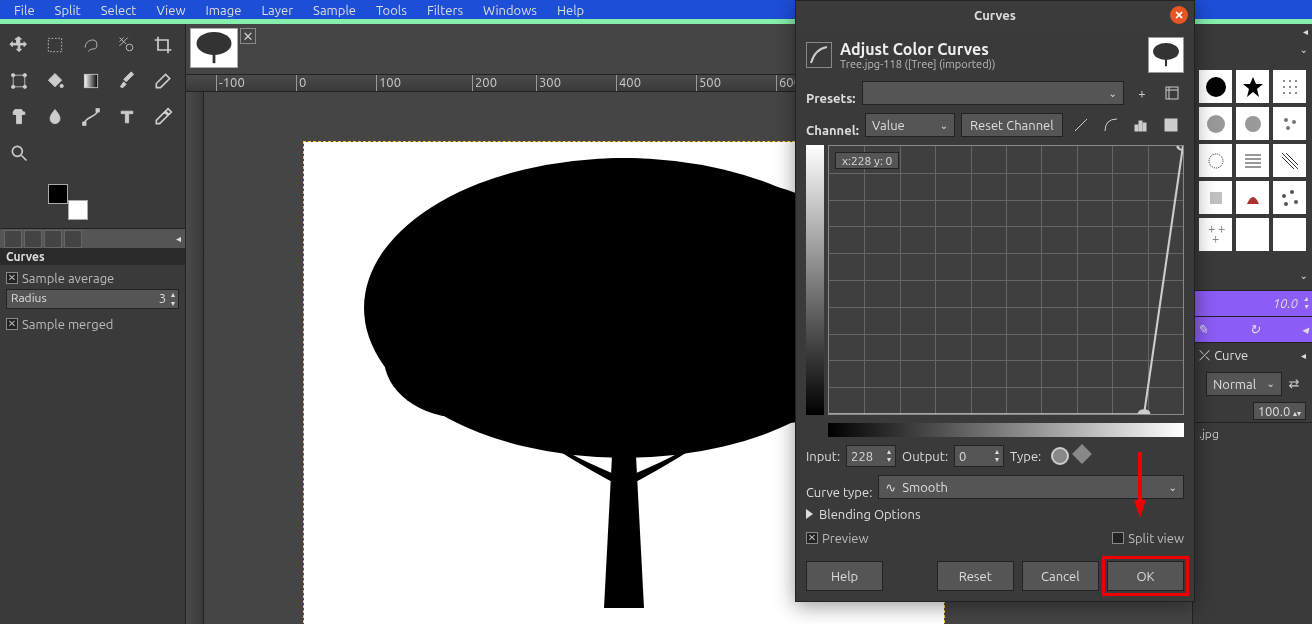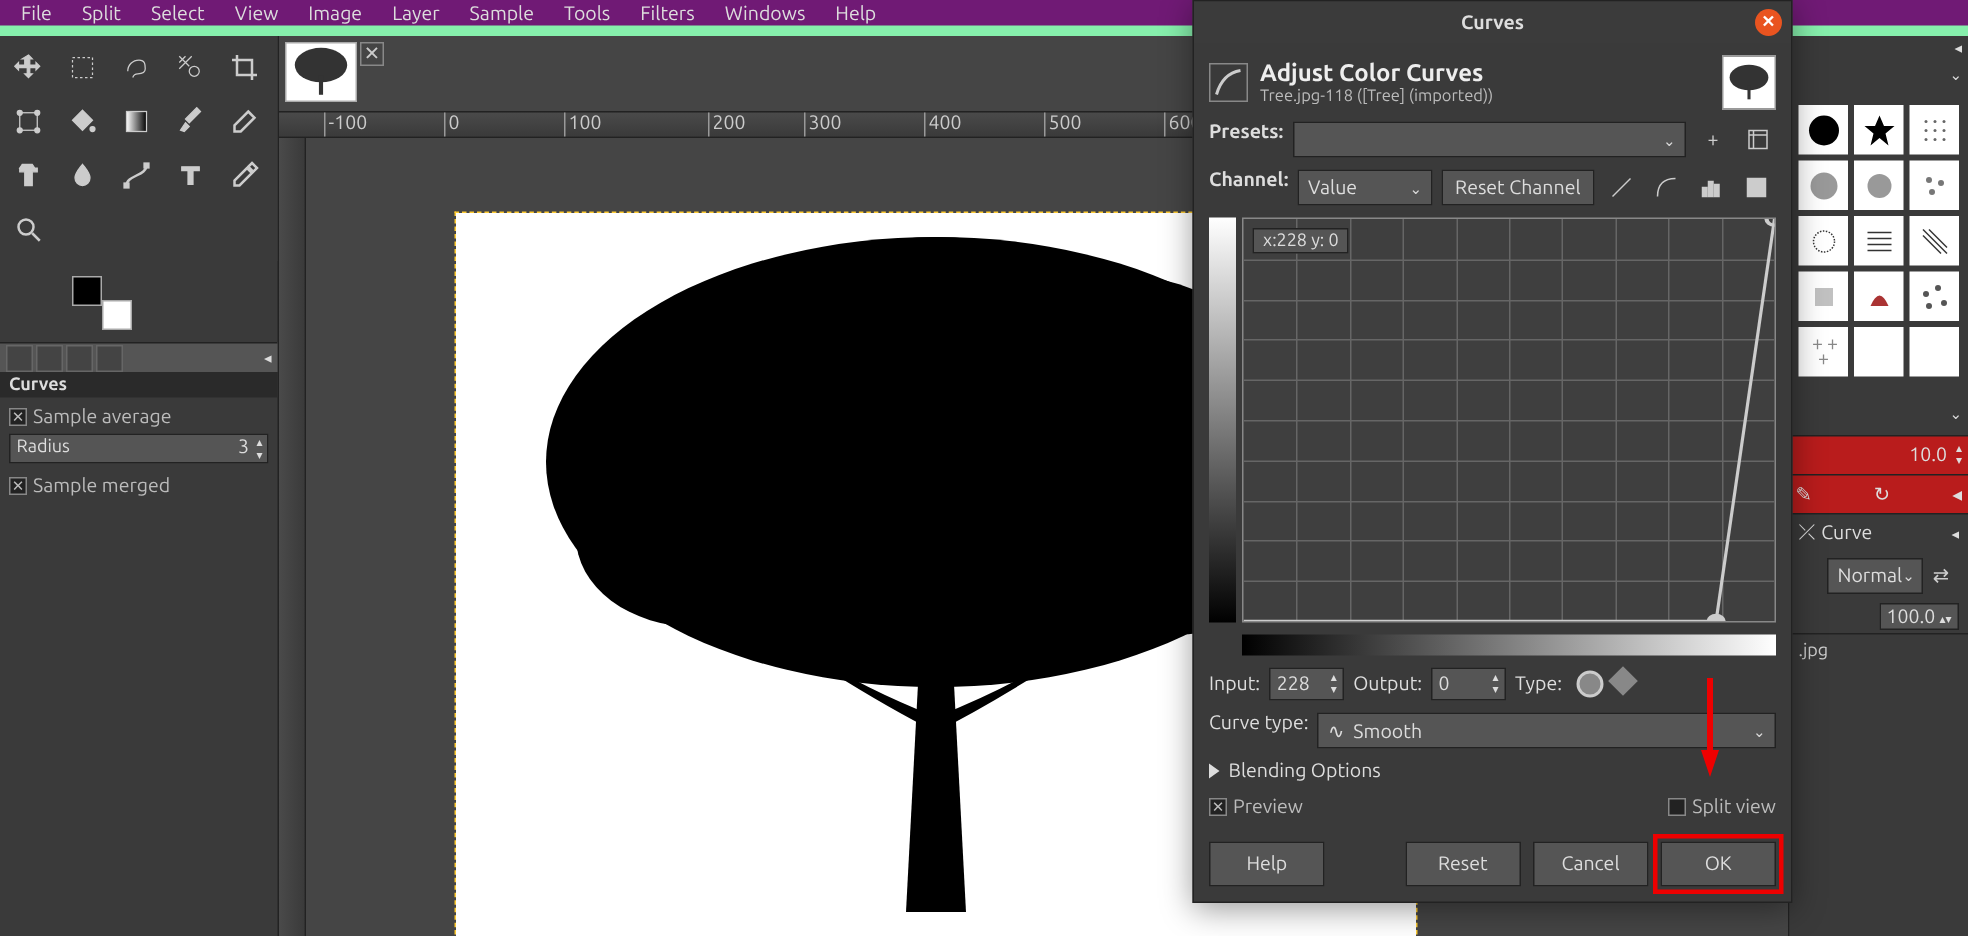--- a/index.html
+++ b/index.html
@@ -1,19 +1,19 @@
 <!DOCTYPE html>
 <html><head>
 <meta charset="utf-8">
 <style>
 * { margin: 0; padding: 0; box-sizing: border-box; font-family: Ubuntu, "Segoe UI", sans-serif; font-size: 13px; }
 body { background: #454545; color: #ddd; width: 1312px; height: 624px; overflow: hidden; position: relative; }
 
 
-.menubar { height: 24px; background: #701a75; display: flex; align-items: center; padding: 0 4px; border-bottom: 7px solid #86efac; }
+.menubar { height: 24px; background: #1d4ed8; display: flex; align-items: center; padding: 0 4px; border-bottom: 5px solid #86efac; }
 .menubar span { padding: 4px 10px; cursor: pointer; }
 
 
 .cols { display: flex; height: calc(100% - 24px); }
 .left-panel { width: 186px; background: #3a3a3a; display: flex; flex-direction: column; border-right: 1px solid #222; }
 .canvas-area { flex: 1; background: #454545; position: relative; display: flex; flex-direction: column; }
 .right-panel { width: 120px; background: #3a3a3a; border-left: 1px solid #222; display: flex; flex-direction: column; position: relative; }
 
 
 .toolbox { padding: 4px 2px; display: flex; flex-wrap: wrap; gap: 2px; background: #3a3a3a; }
@@ -44,41 +44,41 @@
 .ruler-h .tick { position:absolute; top:0; height:100%; border-left:1px solid #999; padding-left:2px;}
 .canvas-scroll { flex:1; position: relative; display:flex; }
 .ruler-v { width: 18px; background: linear-gradient(90deg,#4a4a4a,#3a3a3a); border-right:1px solid #222;}
 .canvas-viewport { flex:1; position: relative; overflow:hidden;}
 .image-doc { position: absolute; left: 100px; top: 50px; width: 640px; height: 520px; background: #fff; outline:1px dashed #ffcc33;}
 .tree-silhouette { position:absolute; left:50%; top:50%; transform:translate(-50%,-55%);}
 
 
 .right-panel .brushes { flex: 1; background: #3a3a3a; padding: 6px; display: grid; grid-template-columns: repeat(3, 1fr); gap: 4px; align-content: start; overflow:hidden;}
 .brush-cell { width: 100%; aspect-ratio: 1; background: #fff; display:flex; align-items:center; justify-content:center;}
-.right-panel .mini-bar { height: 26px; background:#b91c1c; border-top:1px solid #222; display:flex; align-items:center; justify-content:flex-end; padding:0 4px; font-size:12px; gap:6px;}
+.right-panel .mini-bar { height: 26px; background:#8b5cf6; border-top:1px solid #222; display:flex; align-items:center; justify-content:flex-end; padding:0 4px; font-size:12px; gap:6px;font-style:italic;}
 .right-panel .paths-bar { height: 26px; background: #3a3a3a; border-top:1px solid #222; display:flex; align-items:center; padding:0 6px; gap:4px;}
 .right-panel .paths-bar .sym { font-family: monospace; font-size:14px;}
 .right-panel .modes { padding:4px 6px; display:flex; align-items:center; gap:6px;}
 .right-panel .modes .mrow { display:flex; justify-content:flex-end; width:100%;}
 .right-panel .opacity-row { padding:2px 6px; display:flex; justify-content:flex-end;}
 .opacity-pill { background:#555; border:1px solid #222; padding:1px 4px; font-size:12px;}
 .right-panel .layers { flex:1; background:#3a3a3a; padding:4px 6px; border-top:1px solid #222;}
 .chev { font-size:10px;}
 
 
 .dialog { position: absolute; top: 0; left: 795px; width: 400px; background: #3a3a3a; border: 1px solid #222; box-shadow: 0 4px 20px rgba(0,0,0,.4); z-index: 100; display:flex; flex-direction:column; }
 .dialog-title { height: 28px; background: #3b3b3b; display: flex; align-items: center; justify-content: center; position: relative; font-weight: bold; color:#ddd; }
 .dialog-close { position: absolute; right: 6px; top: 5px; width: 18px; height: 18px; background: #e95420; border-radius: 50%; color:#fff; text-align:center; line-height:18px; font-size:11px; cursor:pointer;}
 .dialog-body { padding: 8px 10px; display:flex; flex-direction:column; gap:8px;}
 .dlg-header { display:flex; gap:8px; align-items:center;}
 .dlg-header .icon { width:26px; height:26px; border:1px solid #888; display:flex; align-items:center; justify-content:center;}
 .dlg-header .title { font-size:16px; font-weight:bold; color:#eee;}
 .dlg-header .sub { font-size:11px; color:#bbb;}
 .dlg-header .thumbbox { margin-left:auto; width:36px; height:36px; background:#fff; border:1px solid #999; display:flex; align-items:center; justify-content:center;}
-.row { display:flex; align-items:flex-start; gap:6px;}
+.row { display:flex; align-items:flex-end; gap:6px;}
 .lbl2 { font-weight:bold; font-size:13px;}
 .combo { flex:1; height:24px; background:#555; border:1px solid #222; display:flex; align-items:center; justify-content:space-between; padding:0 6px; cursor:pointer; color:#ddd;}
 .combo.small { flex:none; width:90px;}
 .btn-flat { height:24px; background:#555; border:1px solid #222; padding:0 8px; display:flex; align-items:center; cursor:pointer;}
 .icon-btn { width:24px; height:24px; background:transparent; display:flex; align-items:center; justify-content:center; cursor:pointer; color:#ccc;}
 .icon-btn svg { width:16px; height:16px; stroke:#ccc; fill:none;}
 
 .curve-wrap { display:flex; gap:4px;}
 .vgradient { width:18px; height:270px; background: linear-gradient(#fff,#000);}
 .curve-grid { position:relative; flex:1; height:270px; background:#3f3f3f; border:1px solid #888;}
@@ -417,21 +417,21 @@
       <span>↻</span>
       <span>◂</span>
     </div>
     <div class="paths-bar">
       <span class="sym">⤫</span>
       <span>Curve</span>
       <span style="margin-left:auto" class="chev">◂</span>
     </div>
     <div class="modes">
       <div class="mrow">
-        <div class="combo" style="flex:none;width:64px">
+        <div class="combo" style="flex:none;width:76px">
           <span>Normal</span>
             <span class="chev">⌄</span>
         </div>
         <div class="icon-btn">⇄</div>
       </div>
     </div>
     <div class="opacity-row">
       <div class="opacity-pill">
         <span>100.0</span>
         <span style="font-size:8px"> ▴▾</span>

